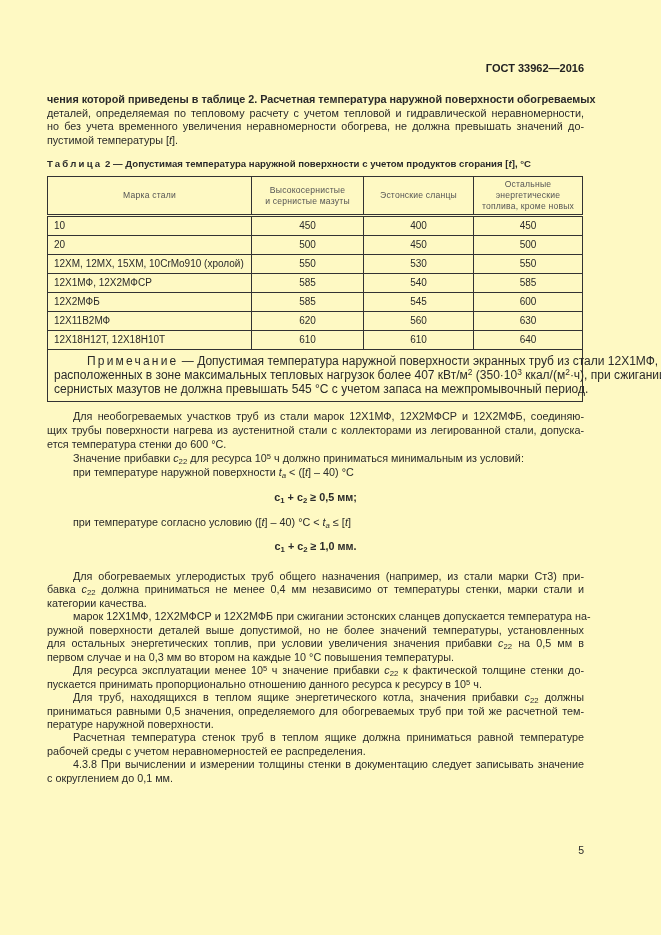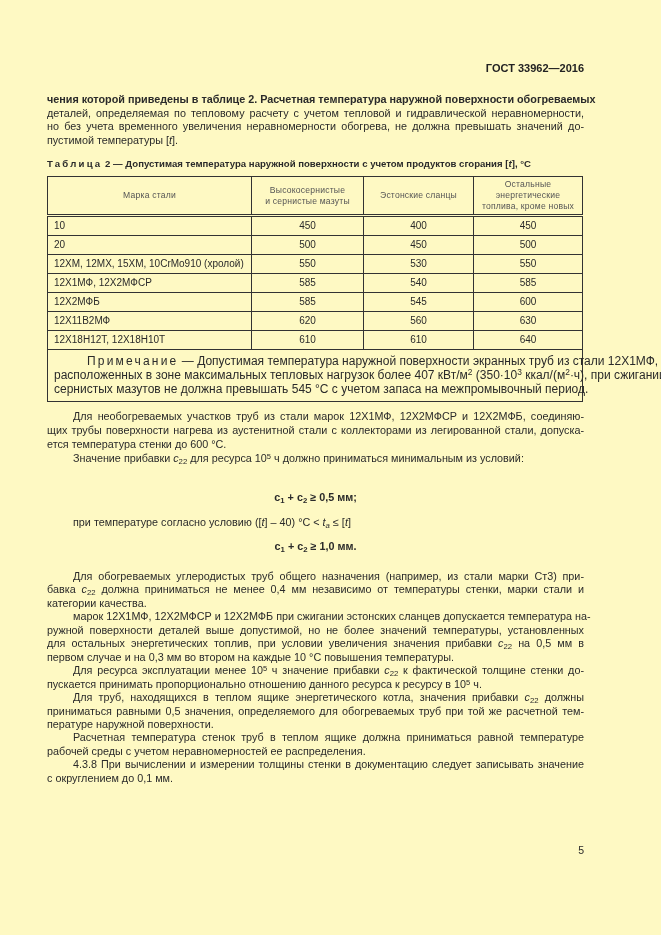--- a/index.html
+++ b/index.html
@@ -144,20 +144,23 @@
 
   <div id="bodyA" class="blk">
     <div class="para">
         <div class="ln just"><span class="seg ">Для необогреваемых участков труб из стали марок 12Х1МФ, 12Х2МФСР и 12Х2МФБ, соединяю-</span></div>
         <div class="ln just"><span class="seg ">щих трубы поверхности нагрева из аустенитной стали с коллекторами из легированной стали, допуска-</span></div>
         <div class="ln"><span class="seg ">ется температура стенки до 600 °С.</span></div>
       </div>
     <div class="para">
         <div class="ln"><span class="seg ">Значение прибавки </span><span class="seg i">c</span><span class="seg sub">22</span><span class="seg "> для ресурса 10</span><span class="seg sup">5</span><span class="seg "> ч должно приниматься минимальным из условий:</span></div>
       </div>
+    <div class="para">
+        <div class="ln"><span class="seg ">при температуре наружной поверхности </span><span class="seg i">t</span><span class="seg isub">a</span><span class="seg "> &lt; ([</span><span class="seg i">t</span><span class="seg ">] – 40) °С</span></div>
+      </div>
   </div>
 
   <div id="formula1" class="blk formula noind">
       <div class="ln"><span class="seg ">c</span><span class="seg sub">1</span><span class="seg "> + c</span><span class="seg sub">2</span><span class="seg "> ≥ 0,5 мм;</span></div>
     </div>
 
   <div id="para4" class="blk para">
       <div class="ln"><span class="seg ">при температуре согласно условию ([</span><span class="seg i">t</span><span class="seg ">] – 40) °С &lt; </span><span class="seg i">t</span><span class="seg isub">a</span><span class="seg "> ≤ [</span><span class="seg i">t</span><span class="seg ">]</span></div>
     </div>
 

